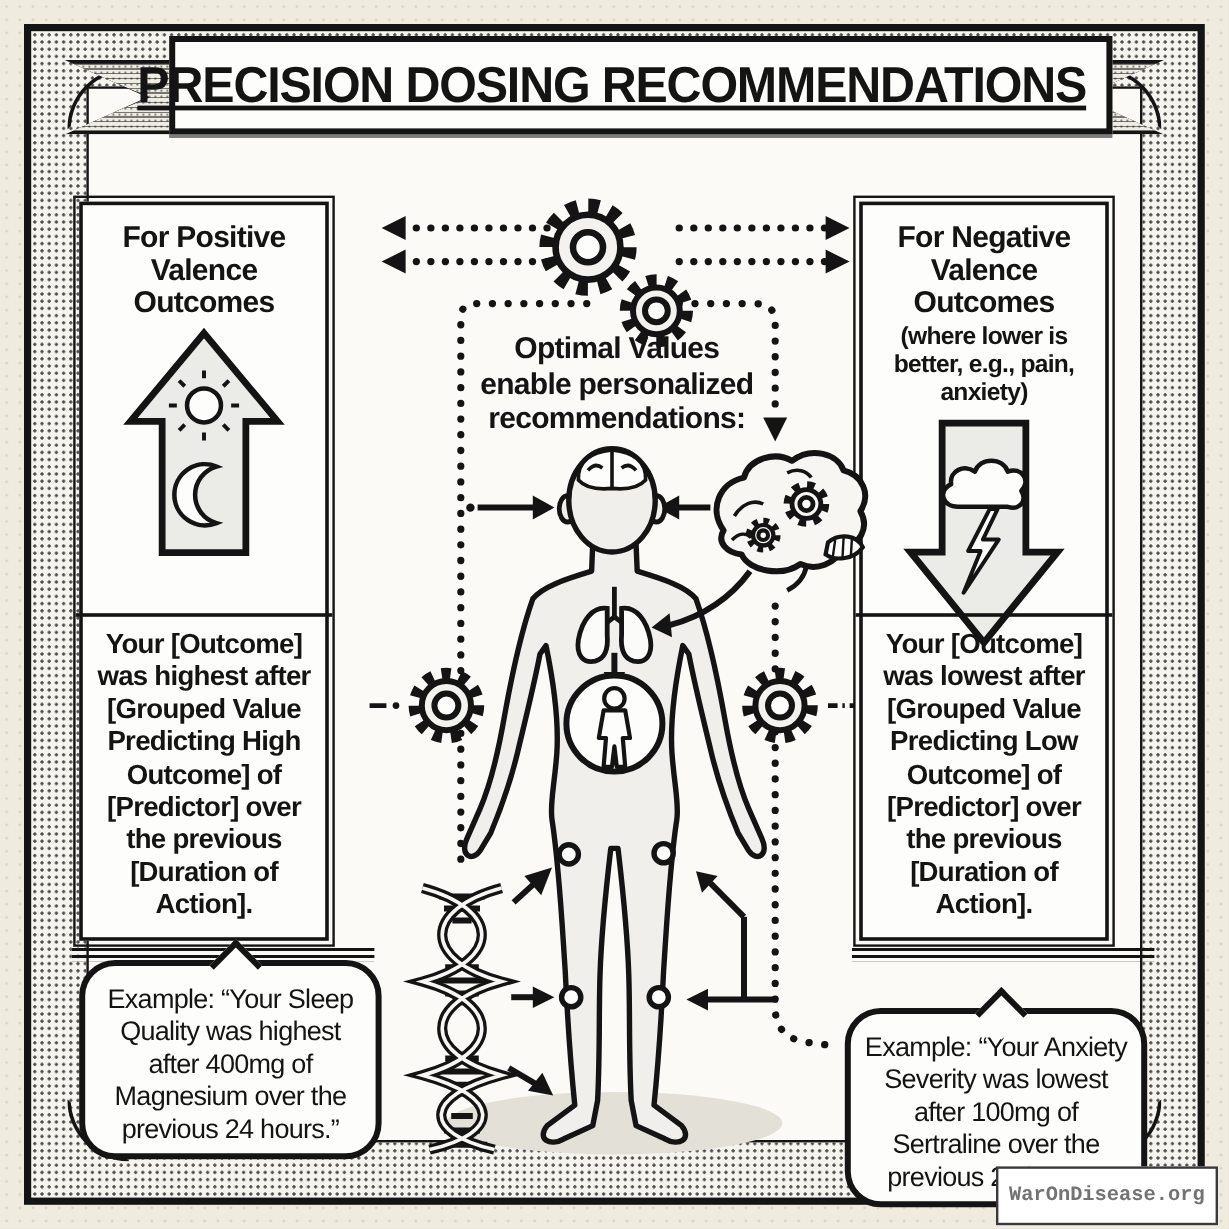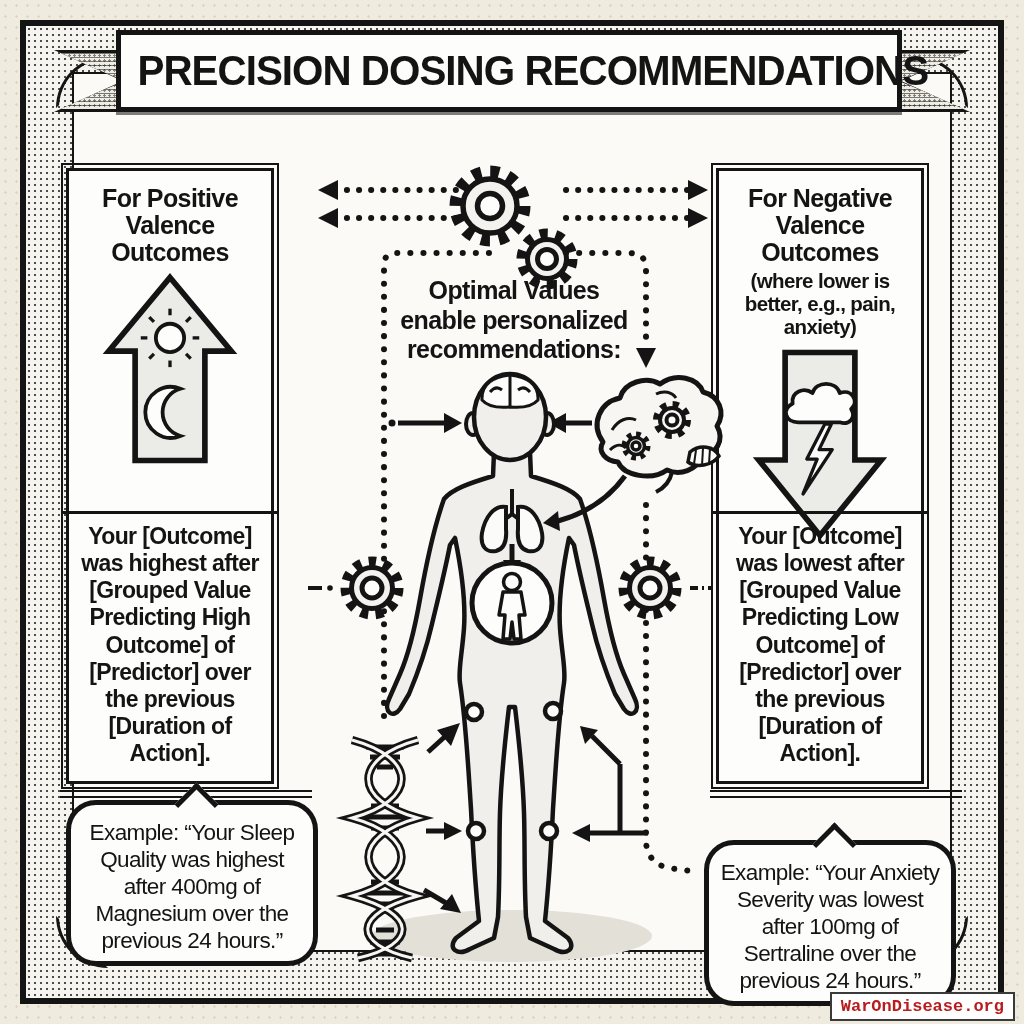--- a/index.html
+++ b/index.html
@@ -24,23 +24,23 @@
   
   .ribbon-back{position:absolute;left:54px;top:50px;width:916px;height:62px;
     background:#141414;
     clip-path:polygon(0 0,100% 0,92.5% 50%,100% 100%,0 100%,7.5% 50%);}
   .ribbon-back-fill{position:absolute;left:3px;top:3px;right:3px;bottom:3px;
     background:#efece4;
     background-image:repeating-linear-gradient(180deg, rgba(20,20,20,.55) 0 1px, transparent 1px 4px),
       radial-gradient(rgba(20,20,20,.5) 1px, transparent 1.3px);
     background-size:auto,5px 5px;
     clip-path:polygon(0 0,100% 0,92.5% 50%,100% 100%,0 100%,7.5% 50%);}
-  .title-box{position:absolute;left:116px;top:30px;width:776px;height:72px;
+  .title-box{position:absolute;left:141px;top:30px;width:776px;height:72px;
     background:#fdfdfb;border:5px solid #141414;box-shadow:inset 0 0 0 2px #fdfdfb,0 3px 0 rgba(20,20,20,.55);
-    display:flex;align-items:center;justify-content:flex-start;}
+    display:flex;align-items:center;justify-content:flex-end;text-decoration:underline;}
   .title-box h1{margin:0;font-size:42px;font-weight:bold;letter-spacing:-1px;
     transform:scaleX(.96);white-space:nowrap;}
   
   .panel{position:absolute;width:208px;background:#fdfdfb;border:3.5px solid #141414;
     outline:2px solid #141414;outline-offset:3px;box-sizing:border-box;
     text-align:center;padding:12px 6px 0 6px;}
   .panel-left{left:66px;top:168px;height:616px;}
   .panel-right{left:716px;top:168px;height:616px;}
   .panel-title{font-size:25px;font-weight:bold;line-height:1.08;letter-spacing:-.6px;margin:2px 0 4px 0;}
   .panel-sub{font-size:20.5px;font-weight:bold;line-height:1.12;letter-spacing:-.6px;margin:0 0 6px 0;}
@@ -57,22 +57,22 @@
   .bubble-left{left:66px;top:800px;height:166px;}
   .bubble-right{left:704px;top:800px;height:166px;margin-top:40px;}
   .bubble-tail{position:absolute;top:-16px;left:110px;width:26px;height:26px;background:#fdfdfb;
     border-left:5px solid #141414;border-top:5px solid #141414;transform:rotate(45deg);}
   
   .center-intro{position:absolute;left:388px;top:276px;width:252px;text-align:center;
     font-size:25px;font-weight:bold;line-height:1.18;letter-spacing:-.6px;}
   .scene{position:absolute;left:298px;top:138px;width:430px;height:852px;}
   
   .watermark{position:absolute;right:9px;bottom:3px;background:#ffffff;border:2px solid #3a3a3a;
-    padding:3px 9px;font-family:"Liberation Mono","DejaVu Sans Mono",monospace;
-    font-size:17px;font-weight:bold;color:#b91c1c;}
+    padding:13px 9px;font-family:"Liberation Mono","DejaVu Sans Mono",monospace;
+    font-size:17px;font-weight:bold;color:#737373;}
 </style>
 </head>
 <body>
 
 <div class="stage">
 
   <div class="frame">
     <div class="inner-area"></div>
   </div>
   <div class="corner-arc arc-tl"></div>

